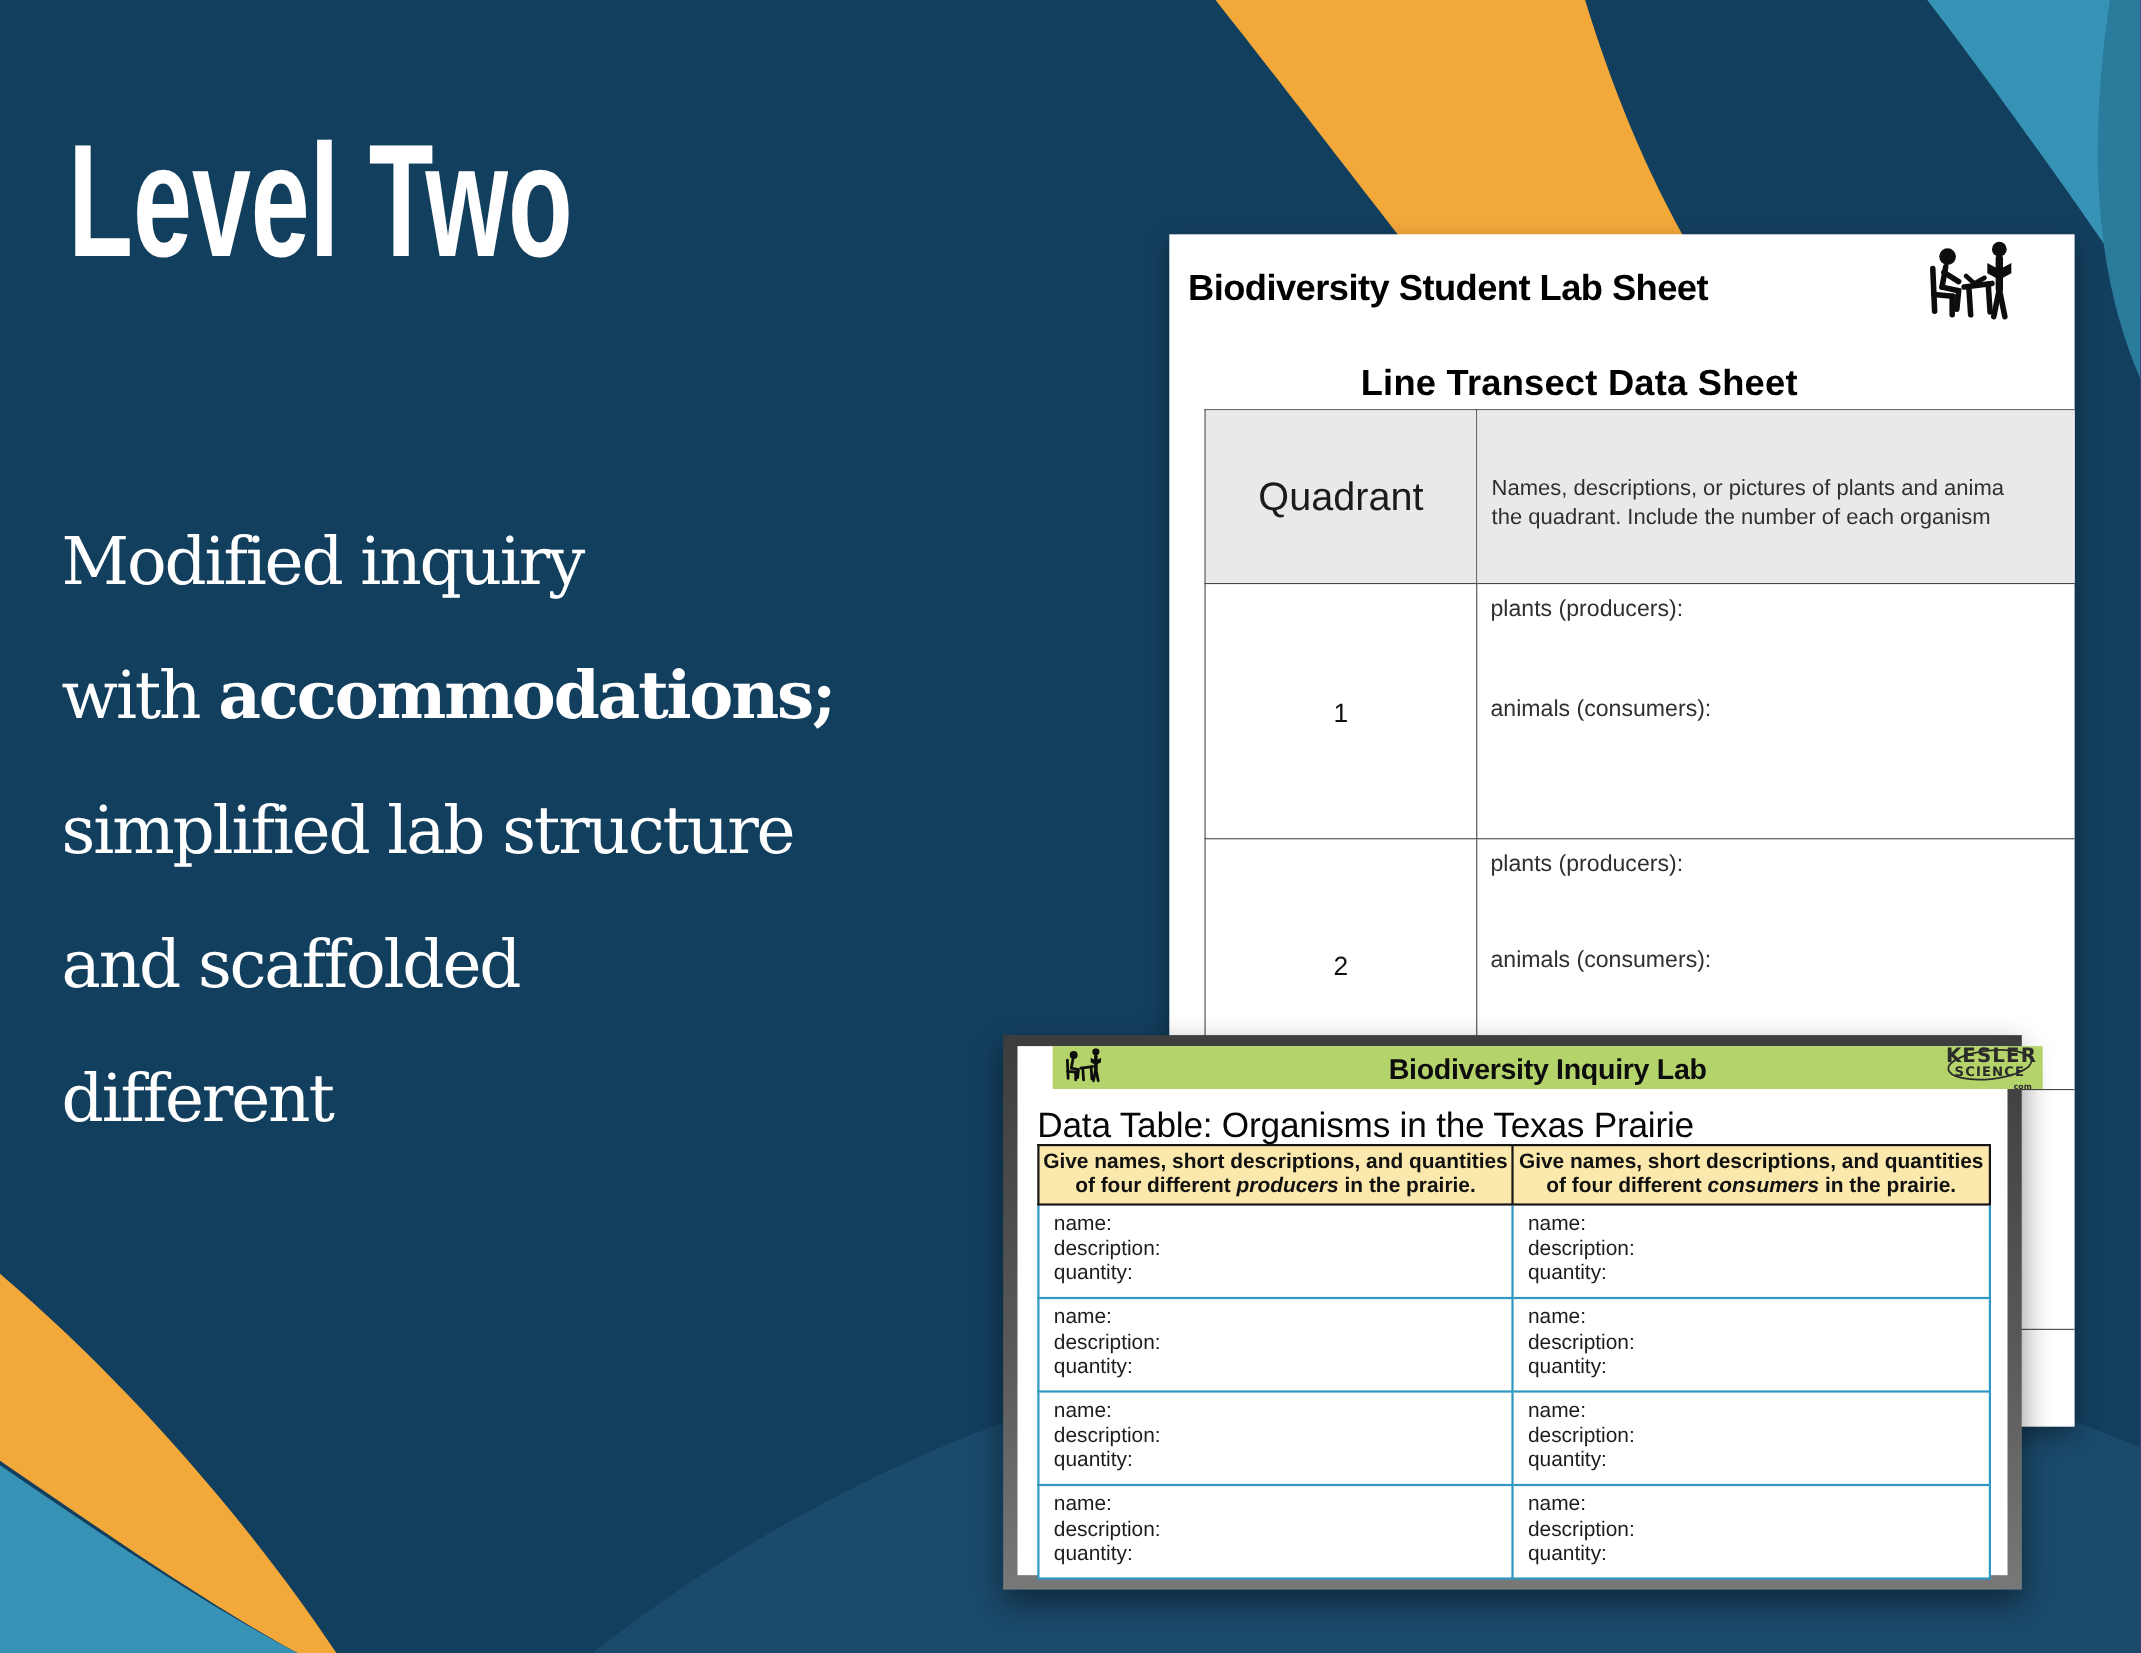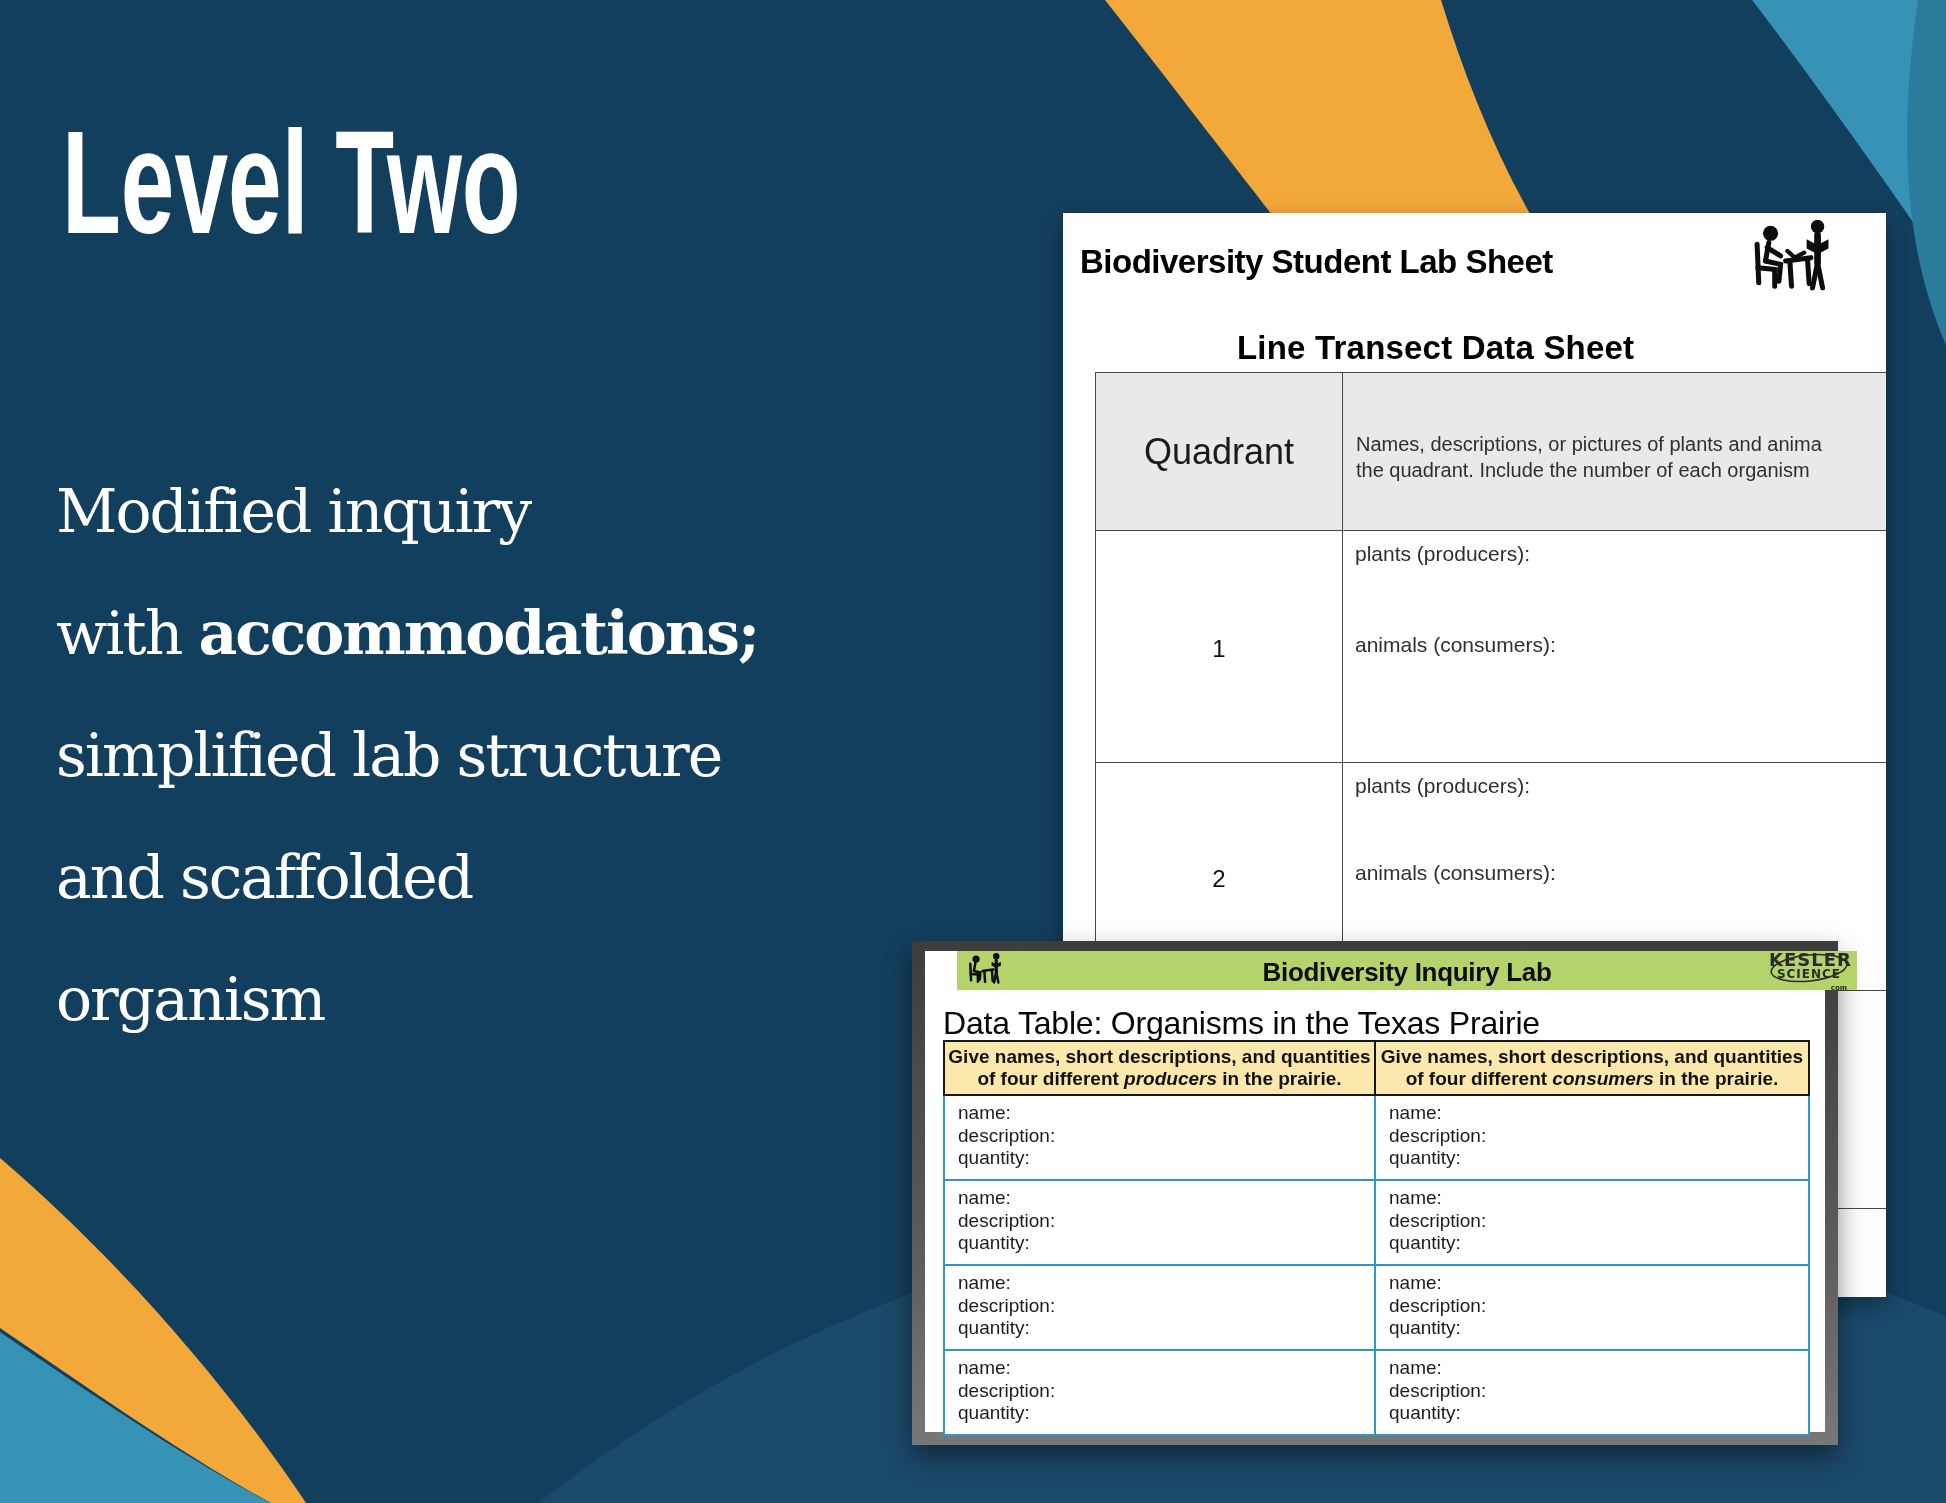--- a/index.html
+++ b/index.html
@@ -87,21 +87,21 @@
     <path d="M0,1332 C88,1392 188,1460 271,1503 L0,1503 Z" fill="#3793b5"></path>
   </svg>
 
   <div id="slide-title">Level Two</div>
 
   <div id="slide-body">
     <div>Modified inquiry</div>
     <div><span>with </span><span class="b">accommodations;</span></div>
     <div>simplified lab structure</div>
     <div>and scaffolded</div>
-    <div>organism</div>
+    <div>different</div>
   </div>
 
   <div id="top-doc">
     <div class="td-title">Biodiversity Student Lab Sheet</div>
 
     <svg id="td-icon" viewBox="0 0 100 100">
       <g fill="#0d0d0d" stroke="#0d0d0d" stroke-width="6" stroke-linecap="round">
         <circle cx="28" cy="17" r="9" stroke="none"></circle>
         <path d="M26,28 L22,50" fill="none"></path>
         <path d="M22,50 L40,54 L38,74" fill="none"></path>

